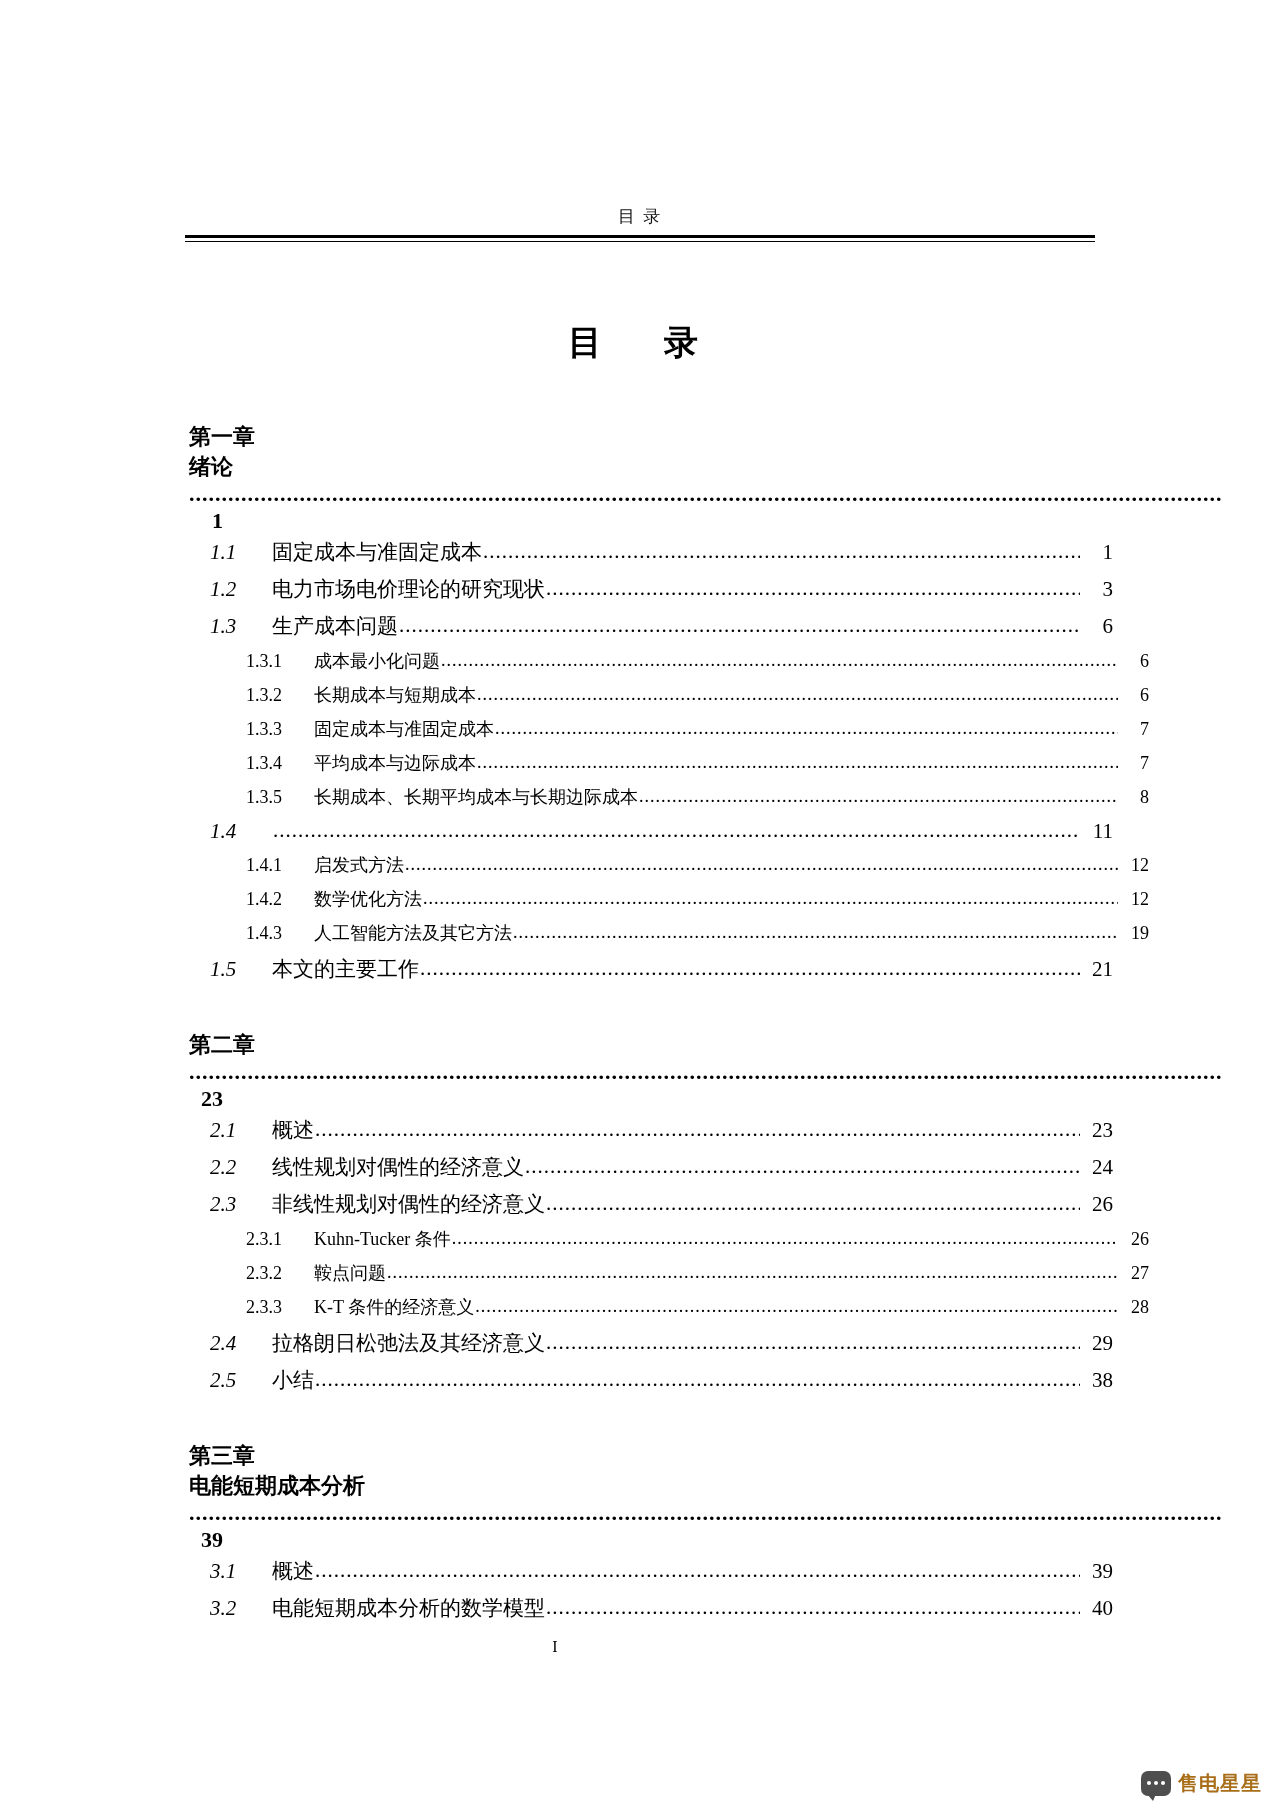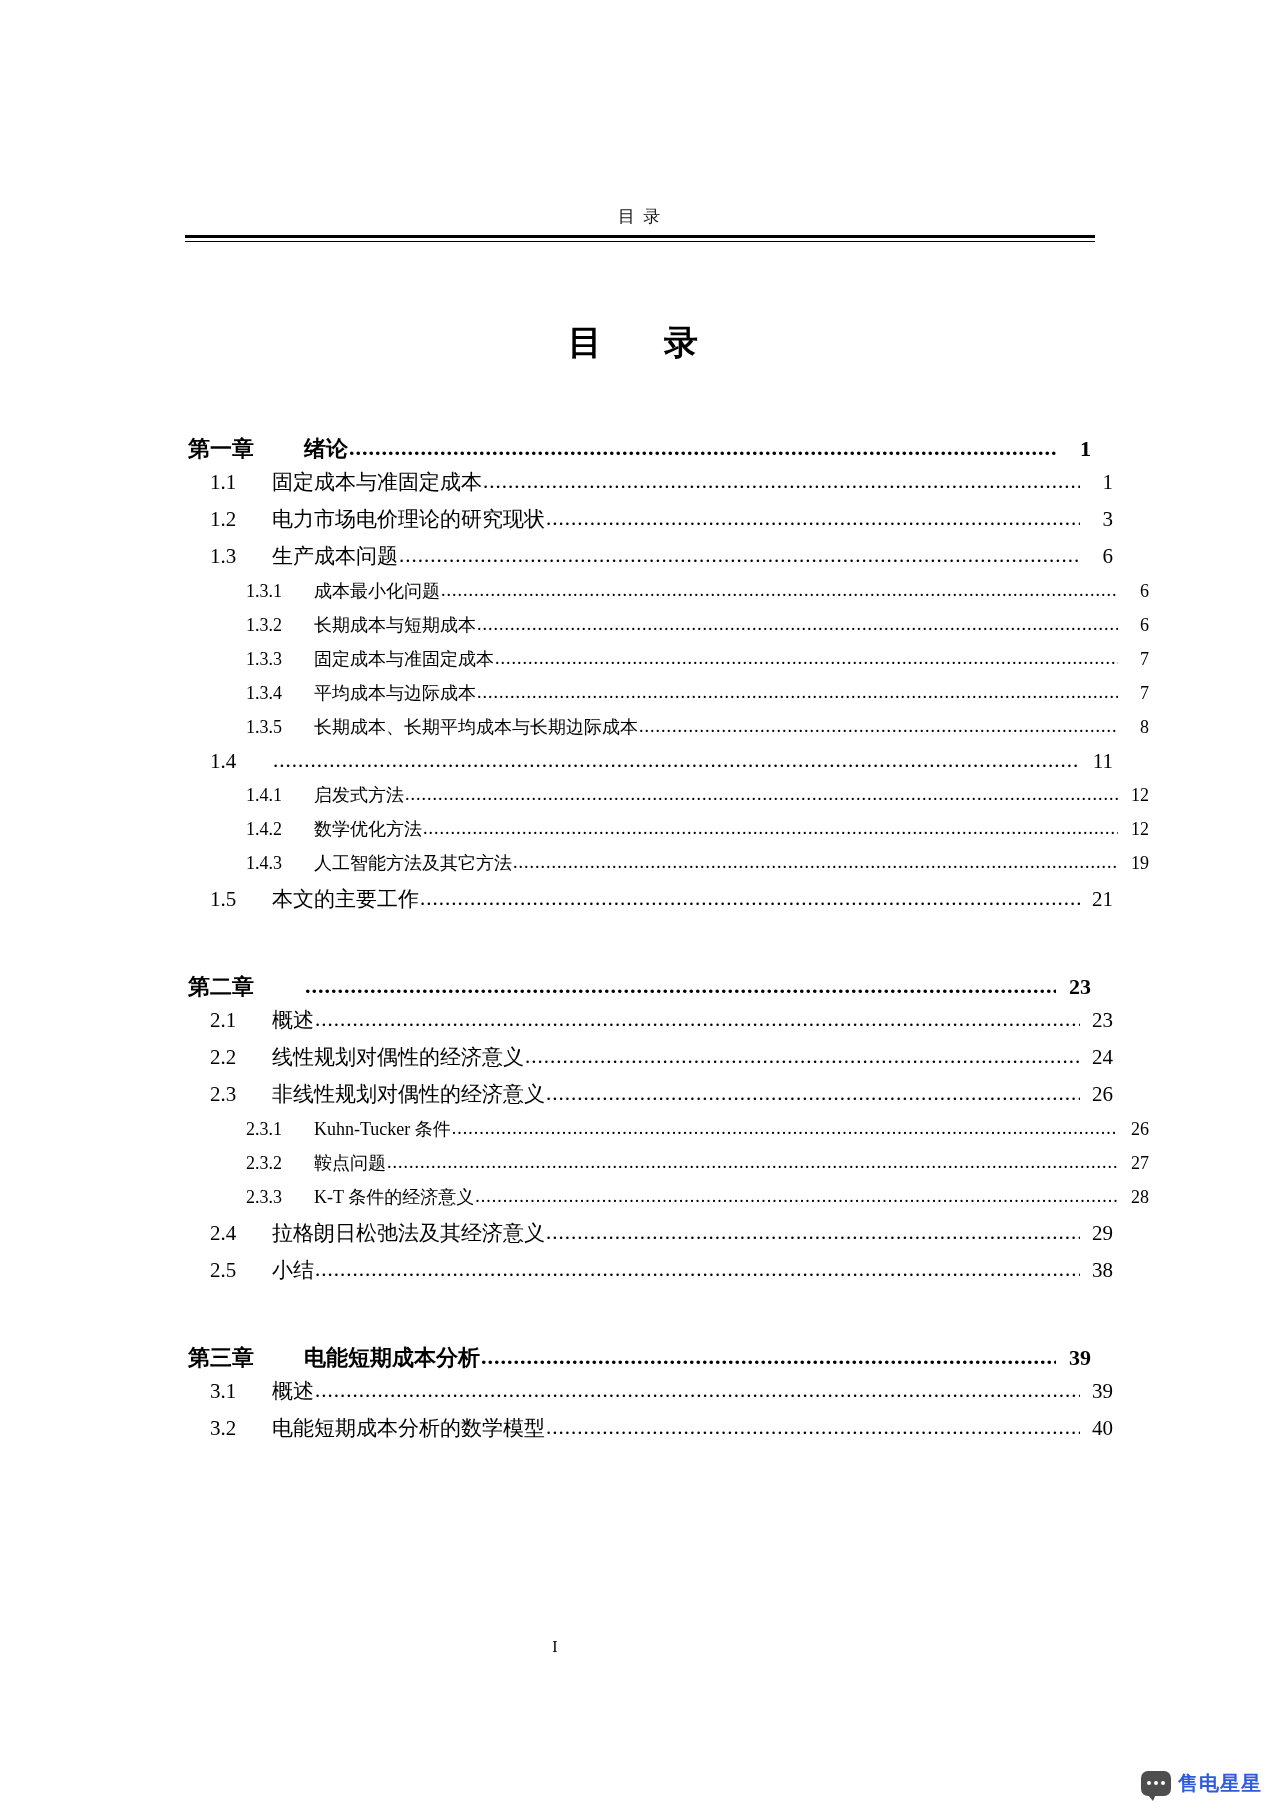--- a/index.html
+++ b/index.html
@@ -96,33 +96,34 @@
   }
   .pg {
     flex: 0 0 auto;
     text-align: right;
   }
 
   
   .lvl-ch {
     font-size: 22px;
     font-weight: bold;
-    margin-top: 16px;
+    margin-top: 4px;
     margin-bottom: 4px;
+    flex-direction: column;
   }
   .lvl-ch .num { width: 116px; }
   .lvl-ch .pg { min-width: 34px; }
 
   
   .lvl-2 {
     font-size: 21px;
     margin-bottom: 9px;
     padding-left: 22px;
   }
-  .lvl-2 .num { width: 62px; }
+  .lvl-2 .num { width: 62px; font-style: italic; }
   .lvl-2 .pg { min-width: 32px; }
 
   
   .lvl-3 {
     font-size: 18px;
     margin-bottom: 10px;
     padding-left: 58px;
     font-family: Liberation Serif, serif;
   }
   .lvl-3 .num { width: 68px; }
@@ -141,21 +142,21 @@
   }
 
   
   .watermark {
     position: absolute;
     right: 18px;
     bottom: 14px;
     display: flex;
     align-items: center;
     gap: 7px;
-    color: #1d4ed8;
+    color: #a16207;
     font-family: "Liberation Sans", sans-serif;
     font-size: 20px;
     opacity: 0.92;
   }
   .wm-bubble {
     width: 30px;
     height: 25px;
     border-radius: 7px;
     background: #3f3f3f;
     position: relative;

